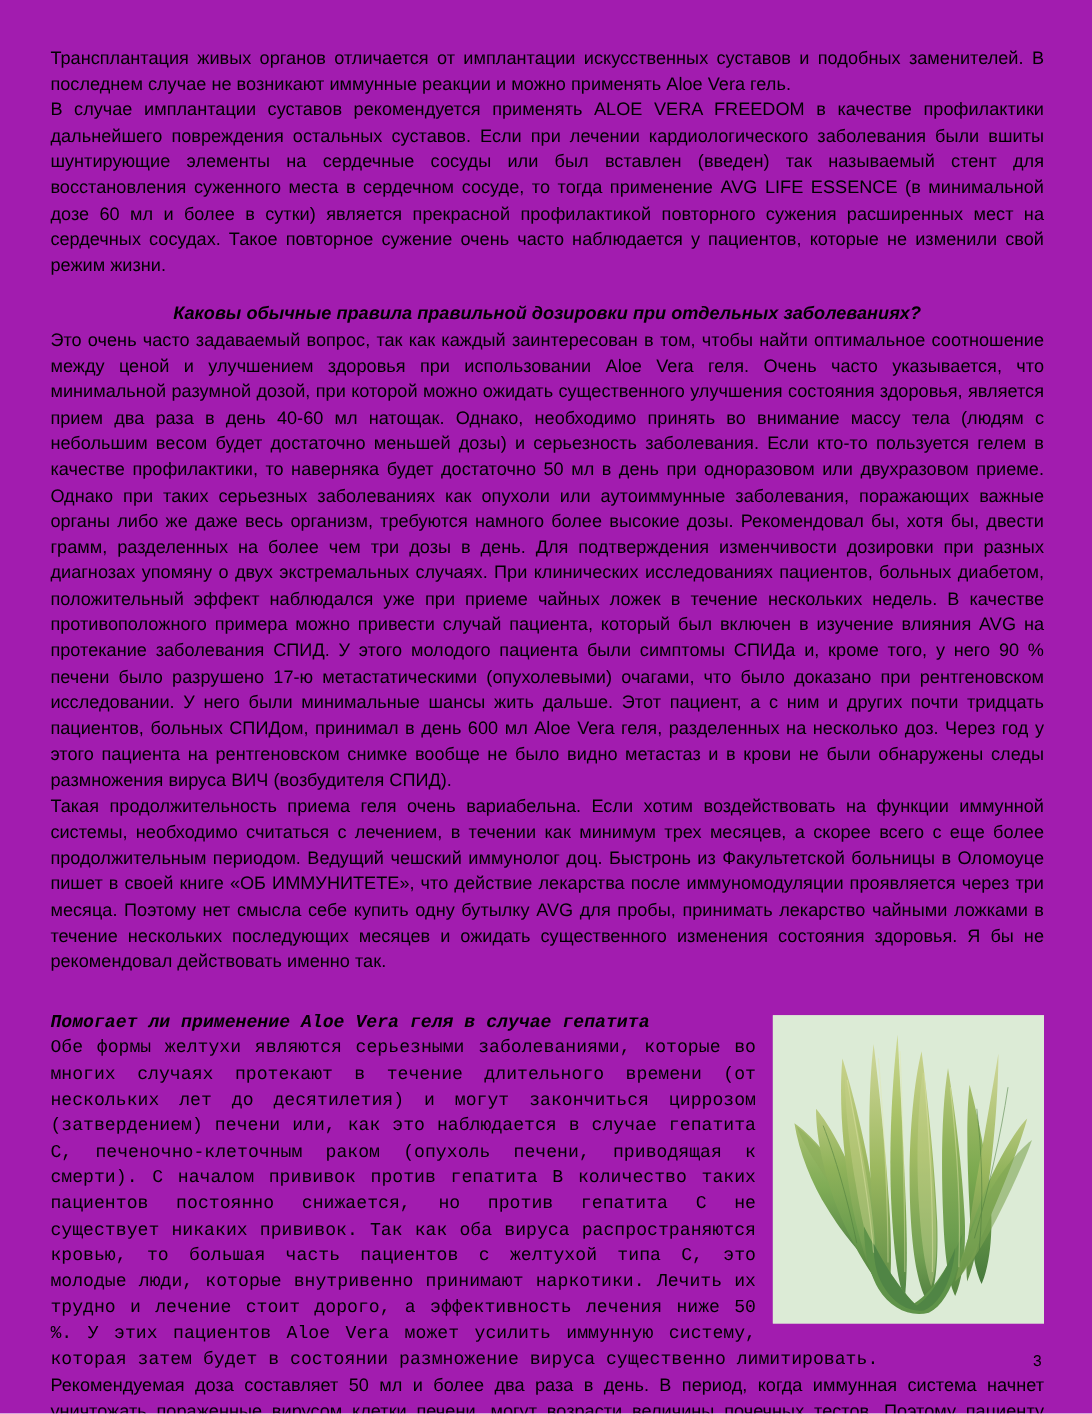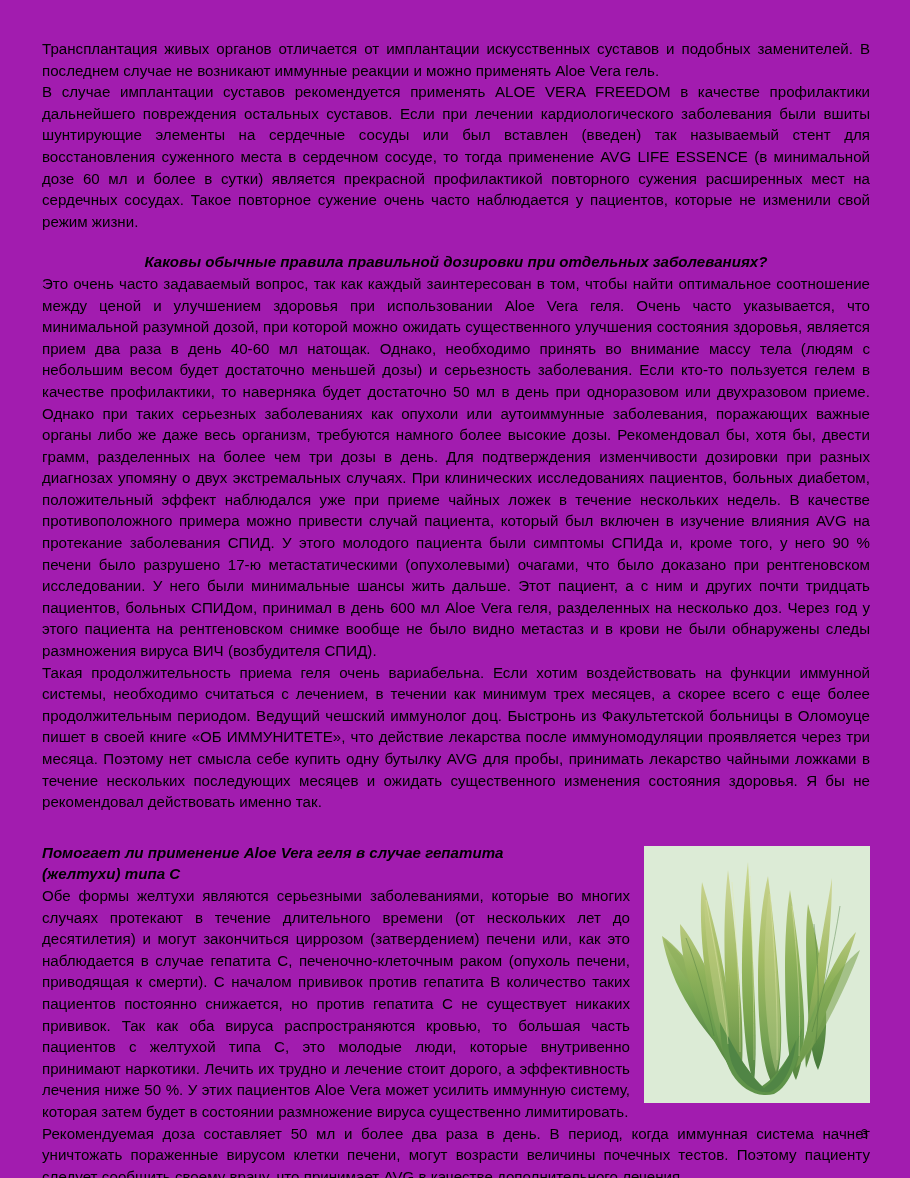--- a/index.html
+++ b/index.html
@@ -60,20 +60,21 @@
     width: 226px;
     height: 257px;
     background: #dcebd6;
     display: block;
   }
   .wrap-section {
     overflow: hidden;
   }
   .wrap-section p {
     text-align: justify;
+    font-family: Liberation Mono, monospace;
   }
   .page-number {
     position: absolute;
     right: 42px;
     bottom: 36px;
     font-size: 13px;
     line-height: 16px;
     color: #000;
   }
 </style>
@@ -170,21 +171,20 @@
             <g stroke="#4a7a3c" stroke-width="0.8" opacity="0.55" fill="none">
               <path d="M42 92 C52 118 62 152 70 190"></path>
               <path d="M170 78 C174 112 176 152 172 196"></path>
               <path d="M196 60 C190 100 180 144 168 186"></path>
             </g>
           </g>
         </svg>
       </figure>
 
       <p class="heading">Помогает ли применение Aloe Vera геля в случае гепатита</p>
-      <p class="heading">(желтухи) типа С</p>
       <p class="block">Обе формы желтухи являются серьезными заболеваниями, которые во многих случаях протекают в течение длительного времени (от нескольких лет до десятилетия) и могут закончиться циррозом (затвердением) печени или, как это наблюдается в случае гепатита С, печеночно-клеточным раком (опухоль печени, приводящая к смерти). С началом прививок против гепатита В количество таких пациентов постоянно снижается, но против гепатита С не существует никаких прививок. Так как оба вируса распространяются кровью, то большая часть пациентов с желтухой типа С, это молодые люди, которые внутривенно принимают наркотики. Лечить их трудно и лечение стоит дорого, а эффективность лечения ниже 50 %. У этих пациентов Aloe Vera может усилить иммунную систему, которая затем будет в состоянии размножение вируса существенно лимитировать.</p>
     </div>
 
     <p class="block">Рекомендуемая доза составляет 50 мл и более два раза в день. В период, когда иммунная система начнет уничтожать пораженные вирусом клетки печени, могут возрасти величины почечных тестов. Поэтому пациенту следует сообщить своему врачу, что принимает AVG в качестве дополнительного лечения.</p>
   </div>
 
   <div class="page-number">3</div>
 </div>
 
 </body></html>

